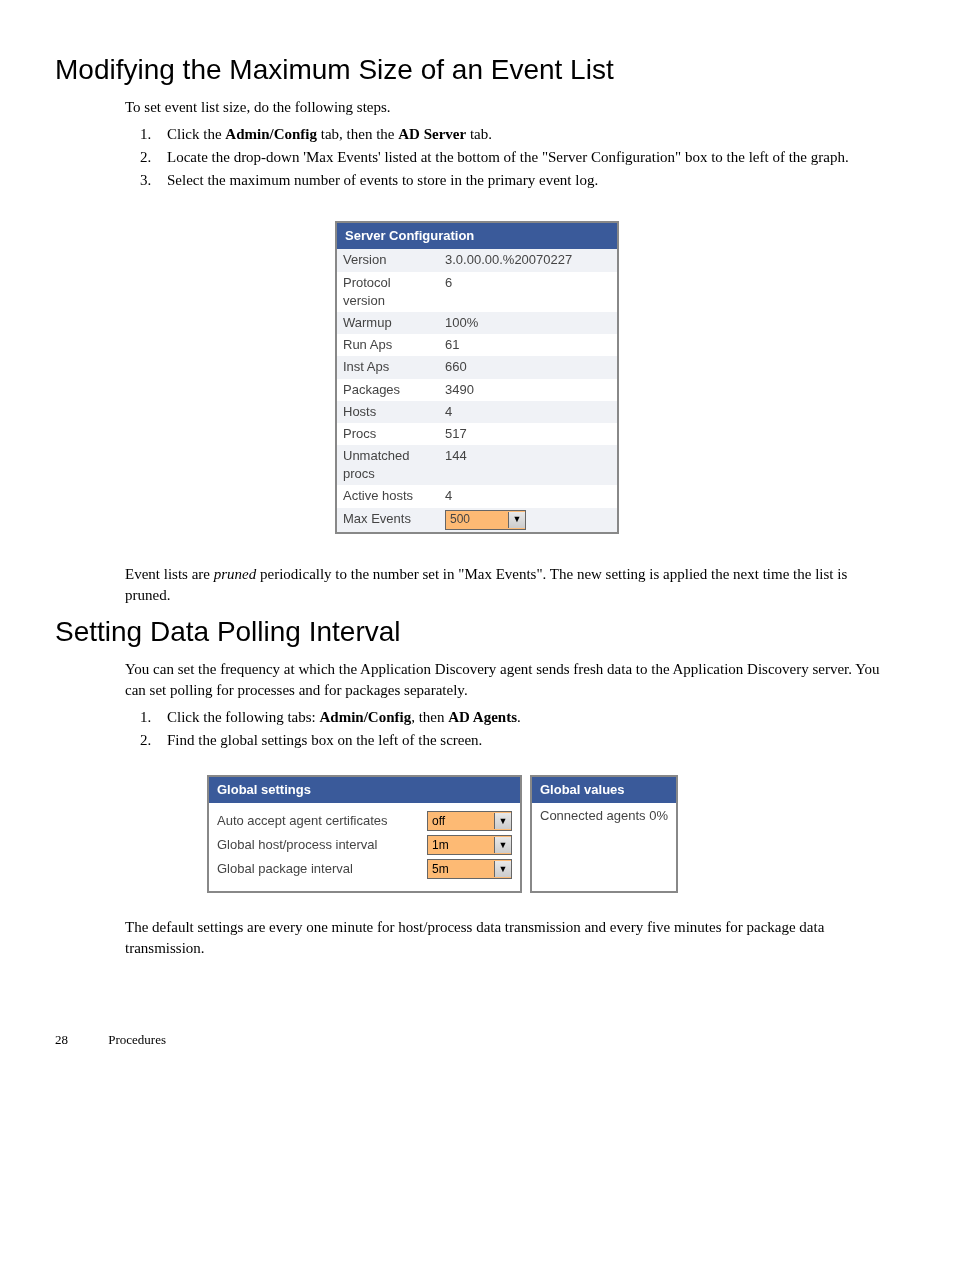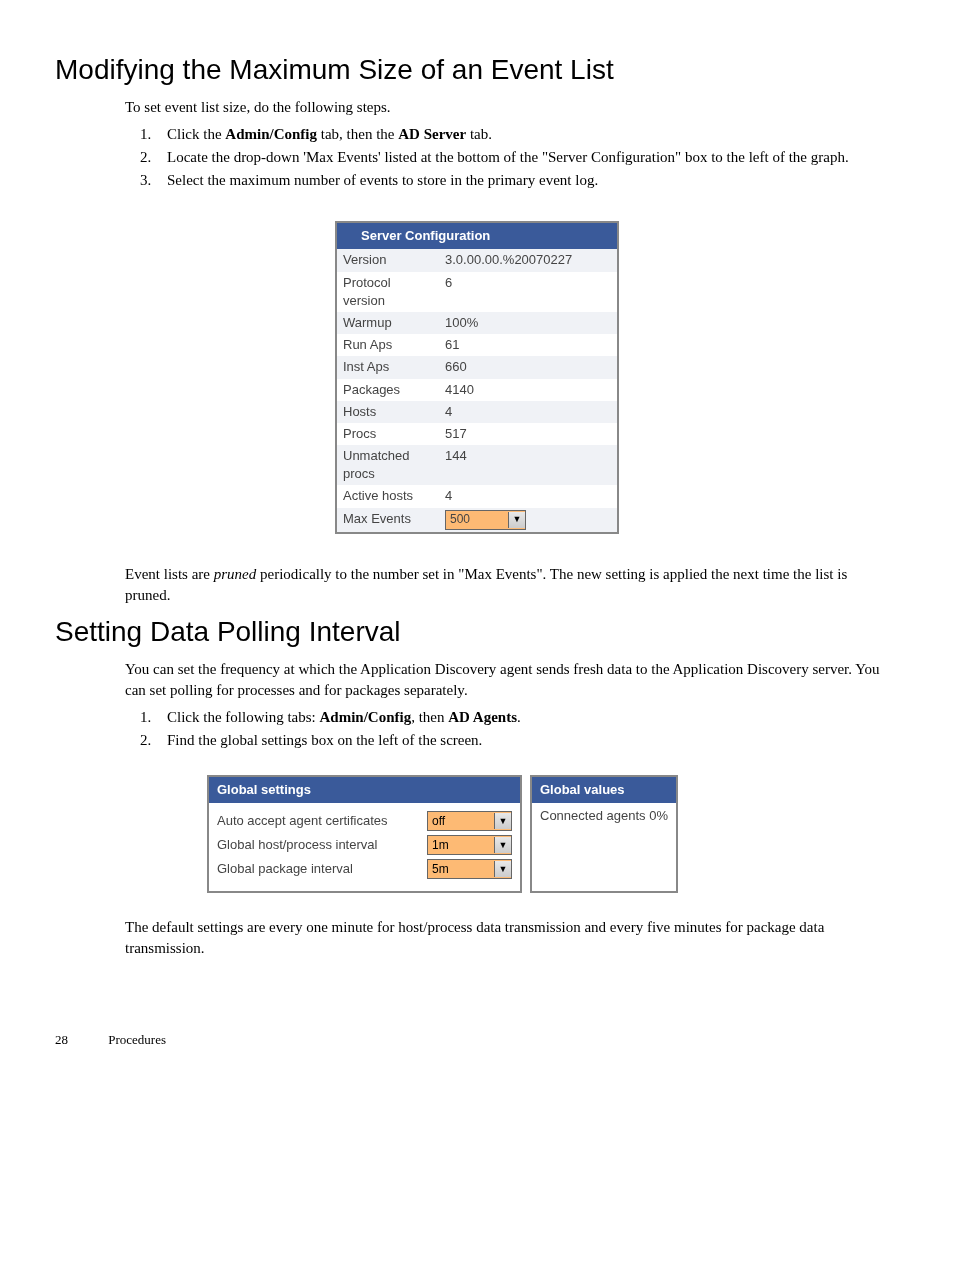--- a/index.html
+++ b/index.html
@@ -44,21 +44,21 @@
     width: 284px;
     border: 2px solid #888;
     border-collapse: collapse;
     font-family: Arial, Helvetica, sans-serif;
     font-size: 13px;
   }
   .server-config .hdr {
     background: #3a5a9a;
     color: #fff;
     font-weight: bold;
-    padding: 4px 24px;
+    padding: 4px 8px;
   }
   .server-config td {
     padding: 2px 6px;
     vertical-align: top;
     color: #444;
   }
   .server-config .label-col {
     width: 90px;
   }
   .server-config tr.stripe {
@@ -168,21 +168,21 @@
   <tr>
         <td class="label-col">Run Aps</td>
         <td>61</td>
       </tr>
   <tr class="stripe">
         <td class="label-col">Inst Aps</td>
         <td>660</td>
       </tr>
   <tr>
         <td class="label-col">Packages</td>
-        <td>4140</td>
+        <td>3490</td>
       </tr>
   <tr class="stripe">
         <td class="label-col">Hosts</td>
         <td>4</td>
       </tr>
   <tr>
         <td class="label-col">Procs</td>
         <td>517</td>
       </tr>
   <tr class="stripe">

